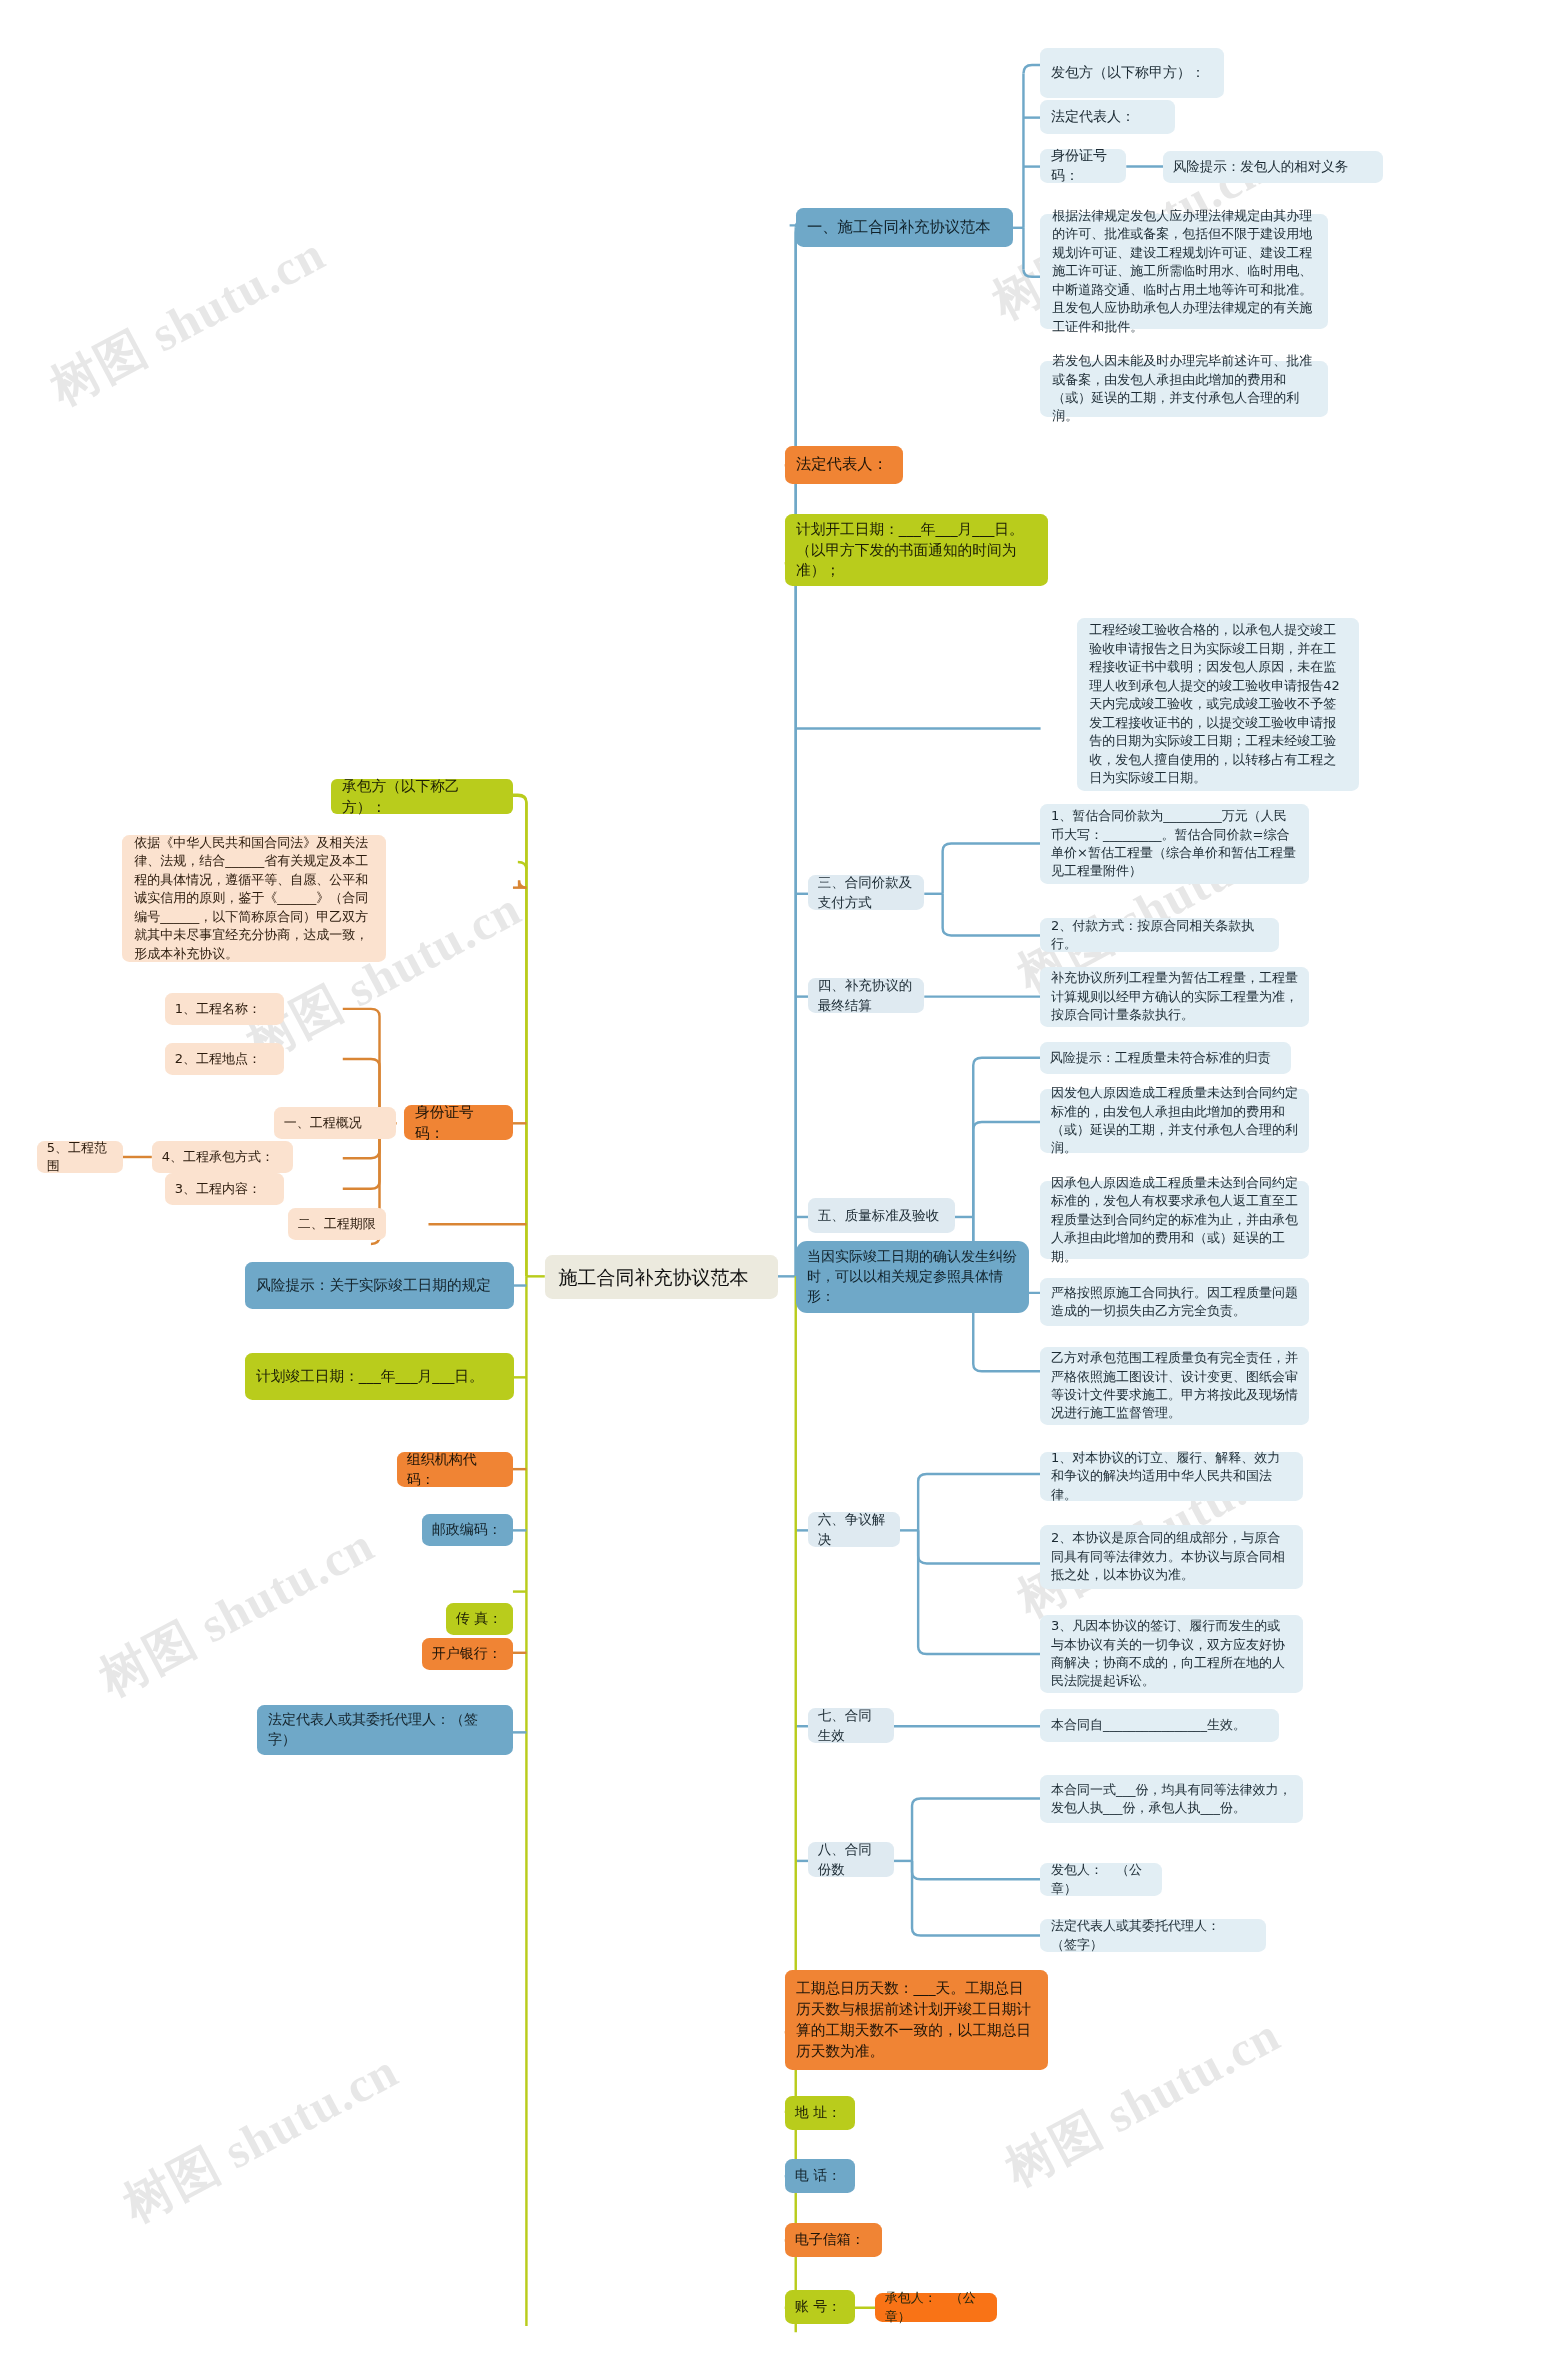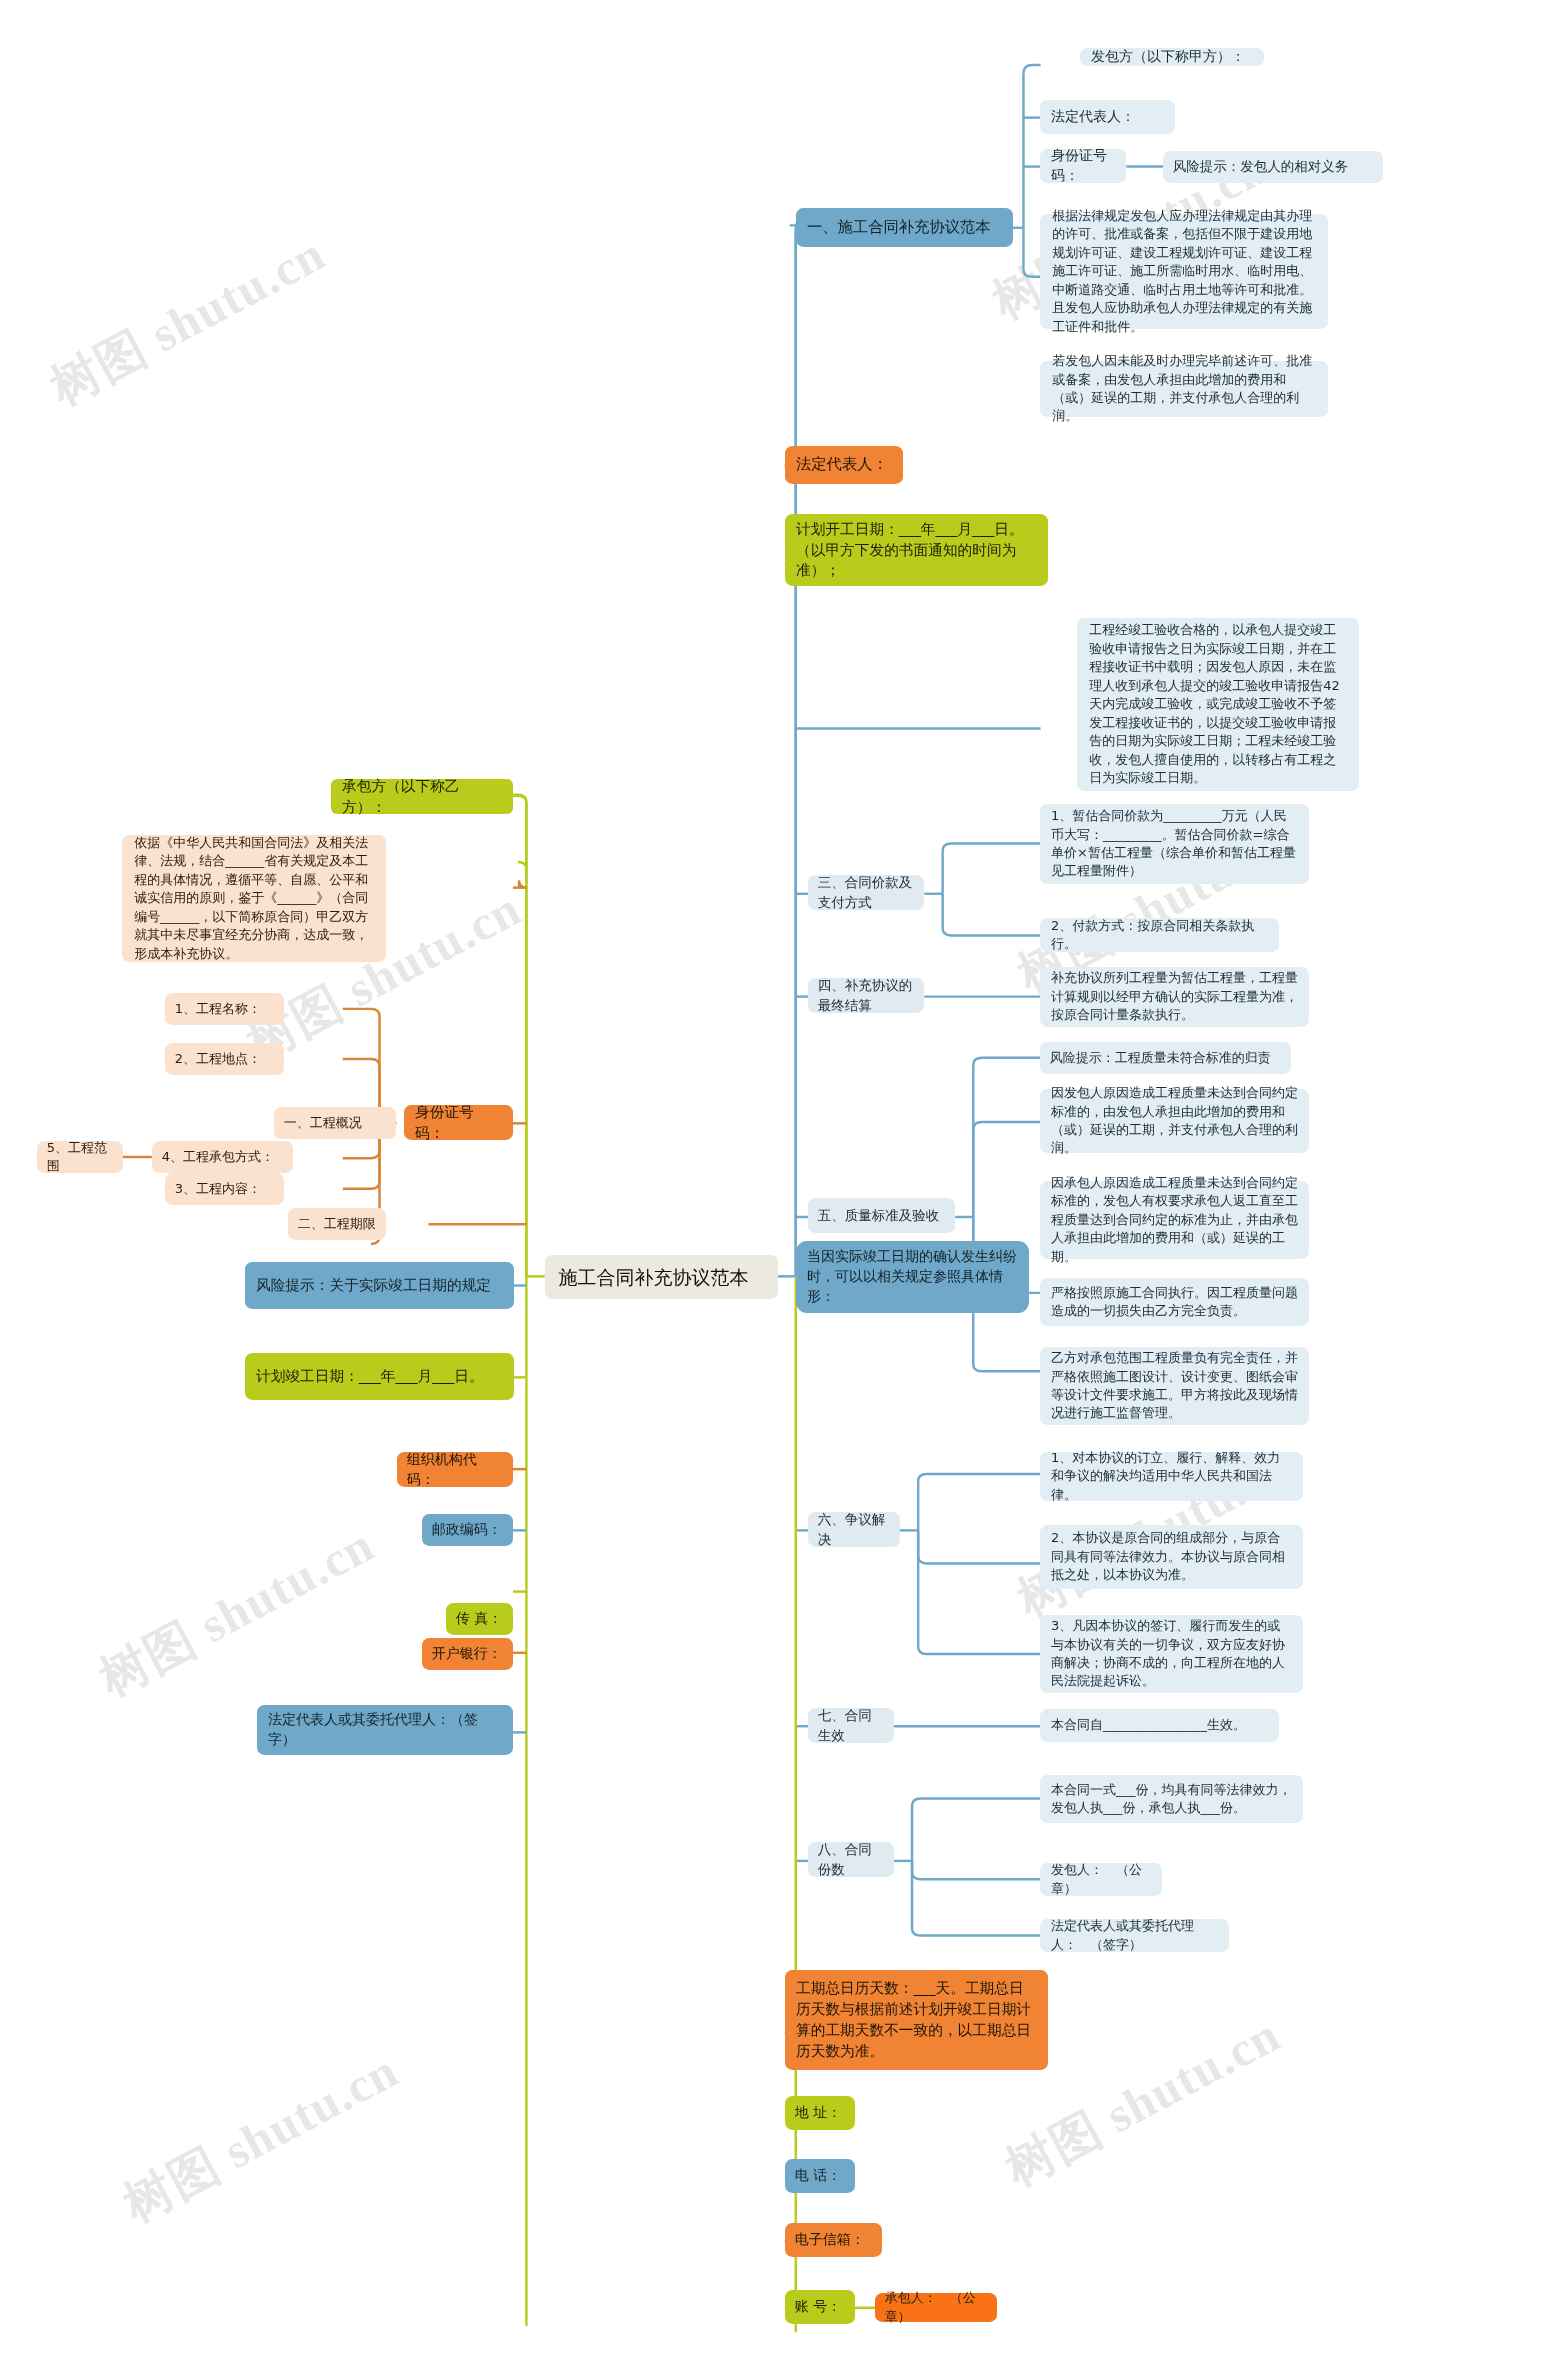--- a/index.html
+++ b/index.html
@@ -151,21 +151,21 @@
   </svg>
 
   <div class="node c-root" style="left:545px;top:1255px;width:233px;height:44px;padding:0 13.5px;font-size:19px;">
     <span>施工合同补充协议范本</span>
   </div>
 
   <div class="node c-blue-mid" style="left:796px;top:208px;width:217px;height:39px;padding:0 11px;font-size:15.3px;">
     <span>一、施工合同补充协议范本</span>
   </div>
 
-  <div class="node c-blue-pale" style="left:1040px;top:48px;width:184px;height:18px;padding:0 11px;font-size:14px;margin-left:40px;">
+  <div class="node c-blue-pale" style="left:1040px;top:48px;width:184px;height:50px;padding:0 11px;font-size:14px;">
     <span>发包方（以下称甲方）：</span>
   </div>
 
   <div class="node c-blue-pale" style="left:1040px;top:100px;width:135px;height:34px;padding:0 11px;font-size:14px;">
     <span>法定代表人：</span>
   </div>
 
   <div class="node c-blue-pale" style="left:1040px;top:149px;width:86px;height:34px;padding:0 11px;font-size:14px;">
     <span>身份证号码：</span>
   </div>
@@ -252,21 +252,21 @@
 
   <div class="node c-blue-pale2" style="left:808px;top:1842px;width:86px;height:35px;padding:0 9.8px;font-size:13.5px;">
     <span>八、合同份数</span>
   </div>
   <div class="node c-blue-pale" style="left:1040px;top:1775px;width:263px;height:48px;padding:4.9px 11px;font-size:13px;">
     <span>本合同一式___份，均具有同等法律效力，发包人执___份，承包人执___份。</span>
   </div>
   <div class="node c-blue-pale" style="left:1040px;top:1863px;width:122px;height:33px;padding:0 11px;font-size:13px;">
     <span>发包人：　（公章）</span>
   </div>
-  <div class="node c-blue-pale" style="left:1040px;top:1919px;width:189px;height:33px;padding:0 11px;font-size:13px;">
+  <div class="node c-blue-pale" style="left:1040px;top:1919px;width:226px;height:33px;padding:0 11px;font-size:13px;">
     <span>法定代表人或其委托代理人：　（签字）</span>
   </div>
 
   <div class="node c-green" style="left:331px;top:779px;width:182px;height:35px;padding:0 11px;font-size:14.7px;border-radius:6px;">
     <span>承包方（以下称乙方）：</span>
   </div>
 
   <div class="node c-orange-pale" style="left:122px;top:835px;width:264px;height:127px;padding:8.6px 12.2px;font-size:13px;">
     <span>依据《中华人民共和国合同法》及相关法律、法规，结合______省有关规定及本工程的具体情况，遵循平等、自愿、公平和诚实信用的原则，鉴于《______》（合同编号______，以下简称原合同）甲乙双方就其中未尽事宜经充分协商，达成一致，形成本补充协议。</span>
   </div>

